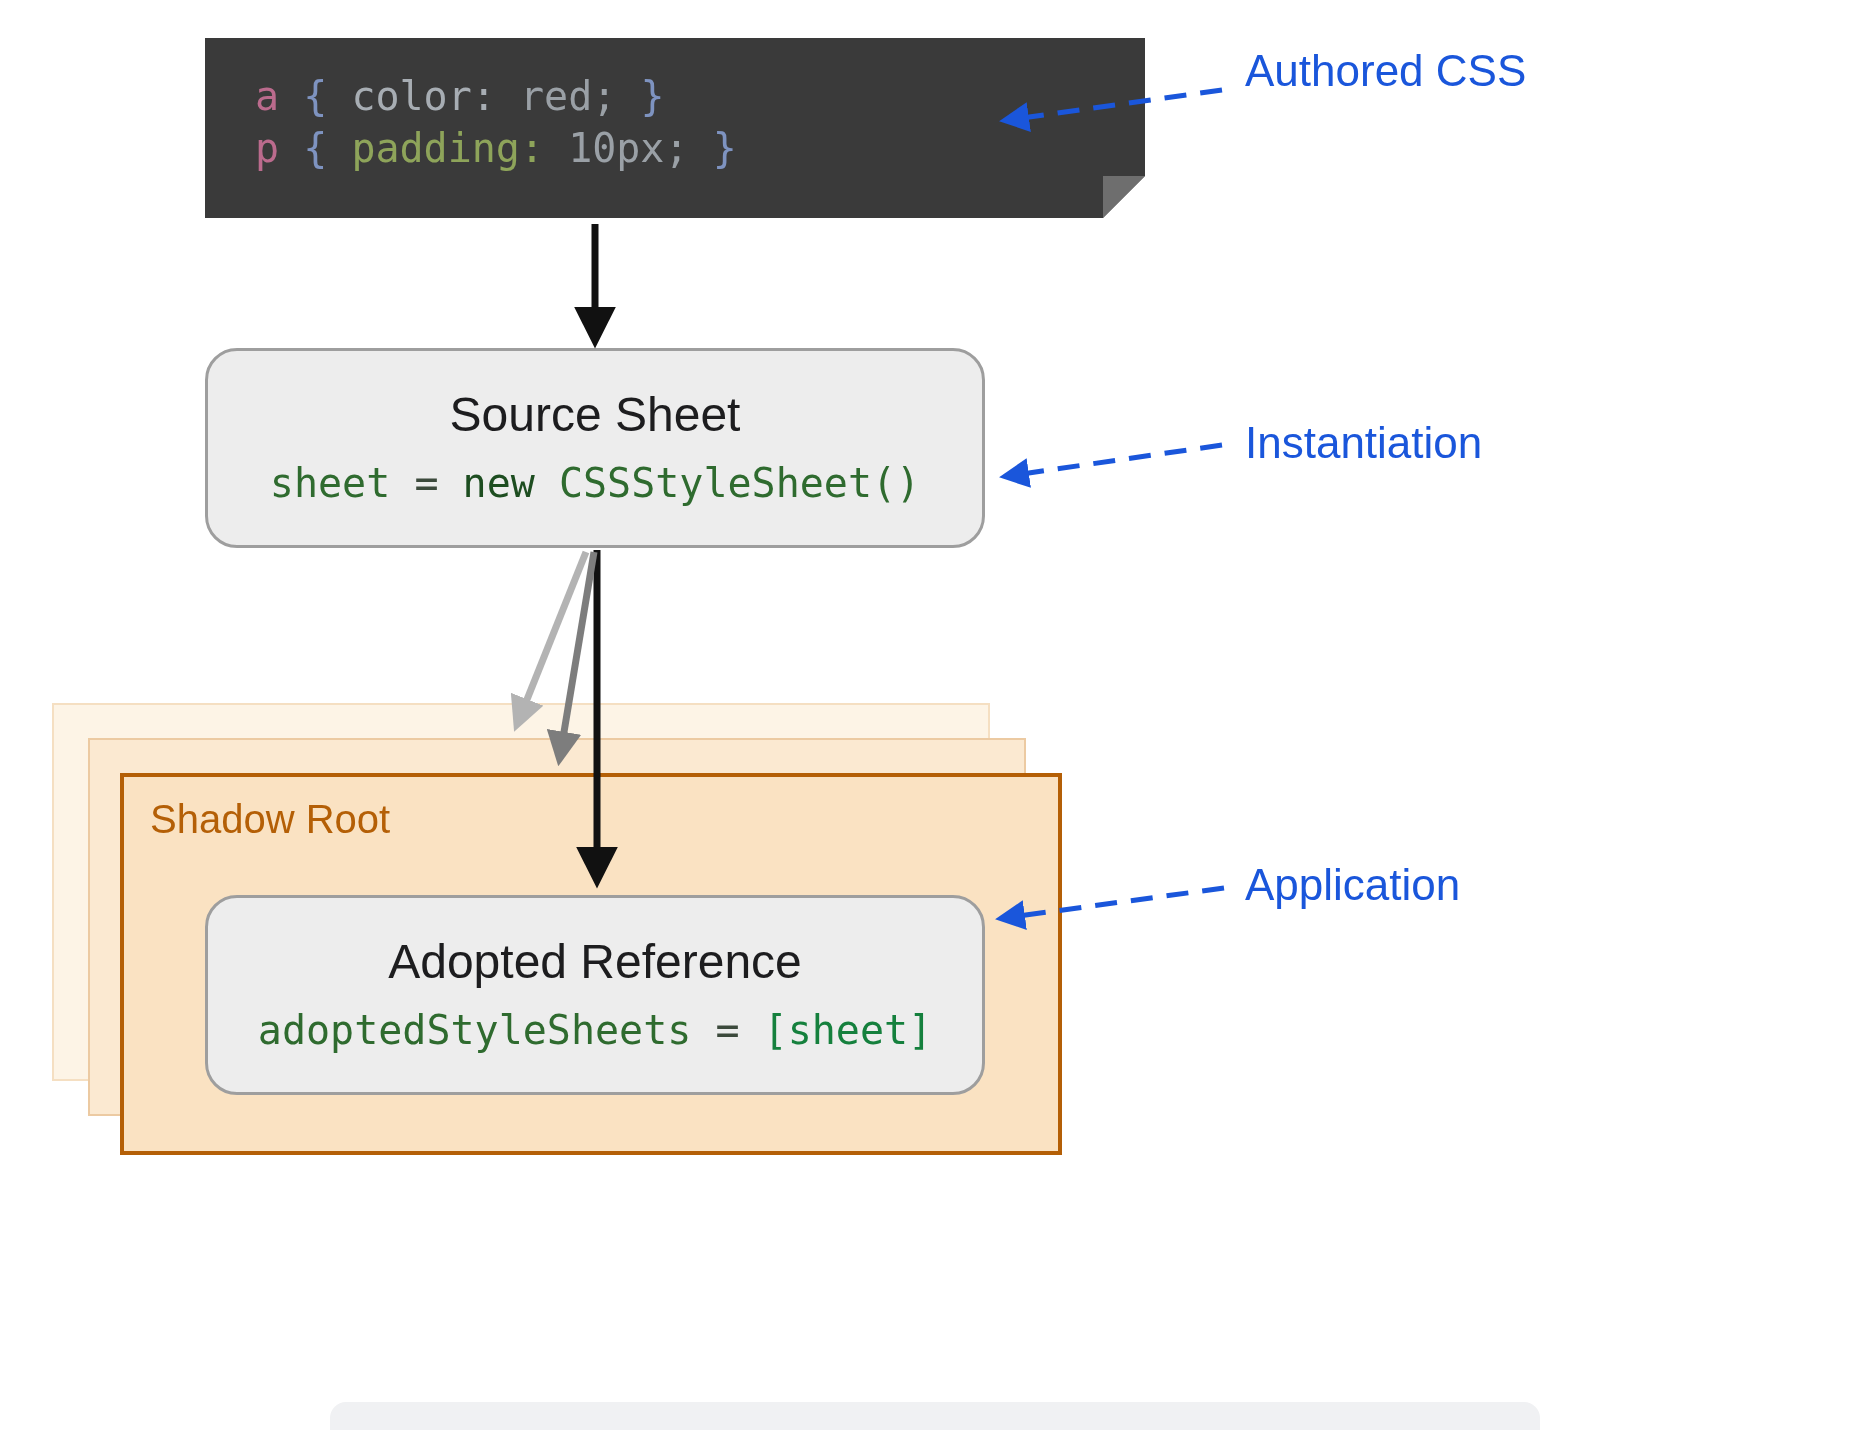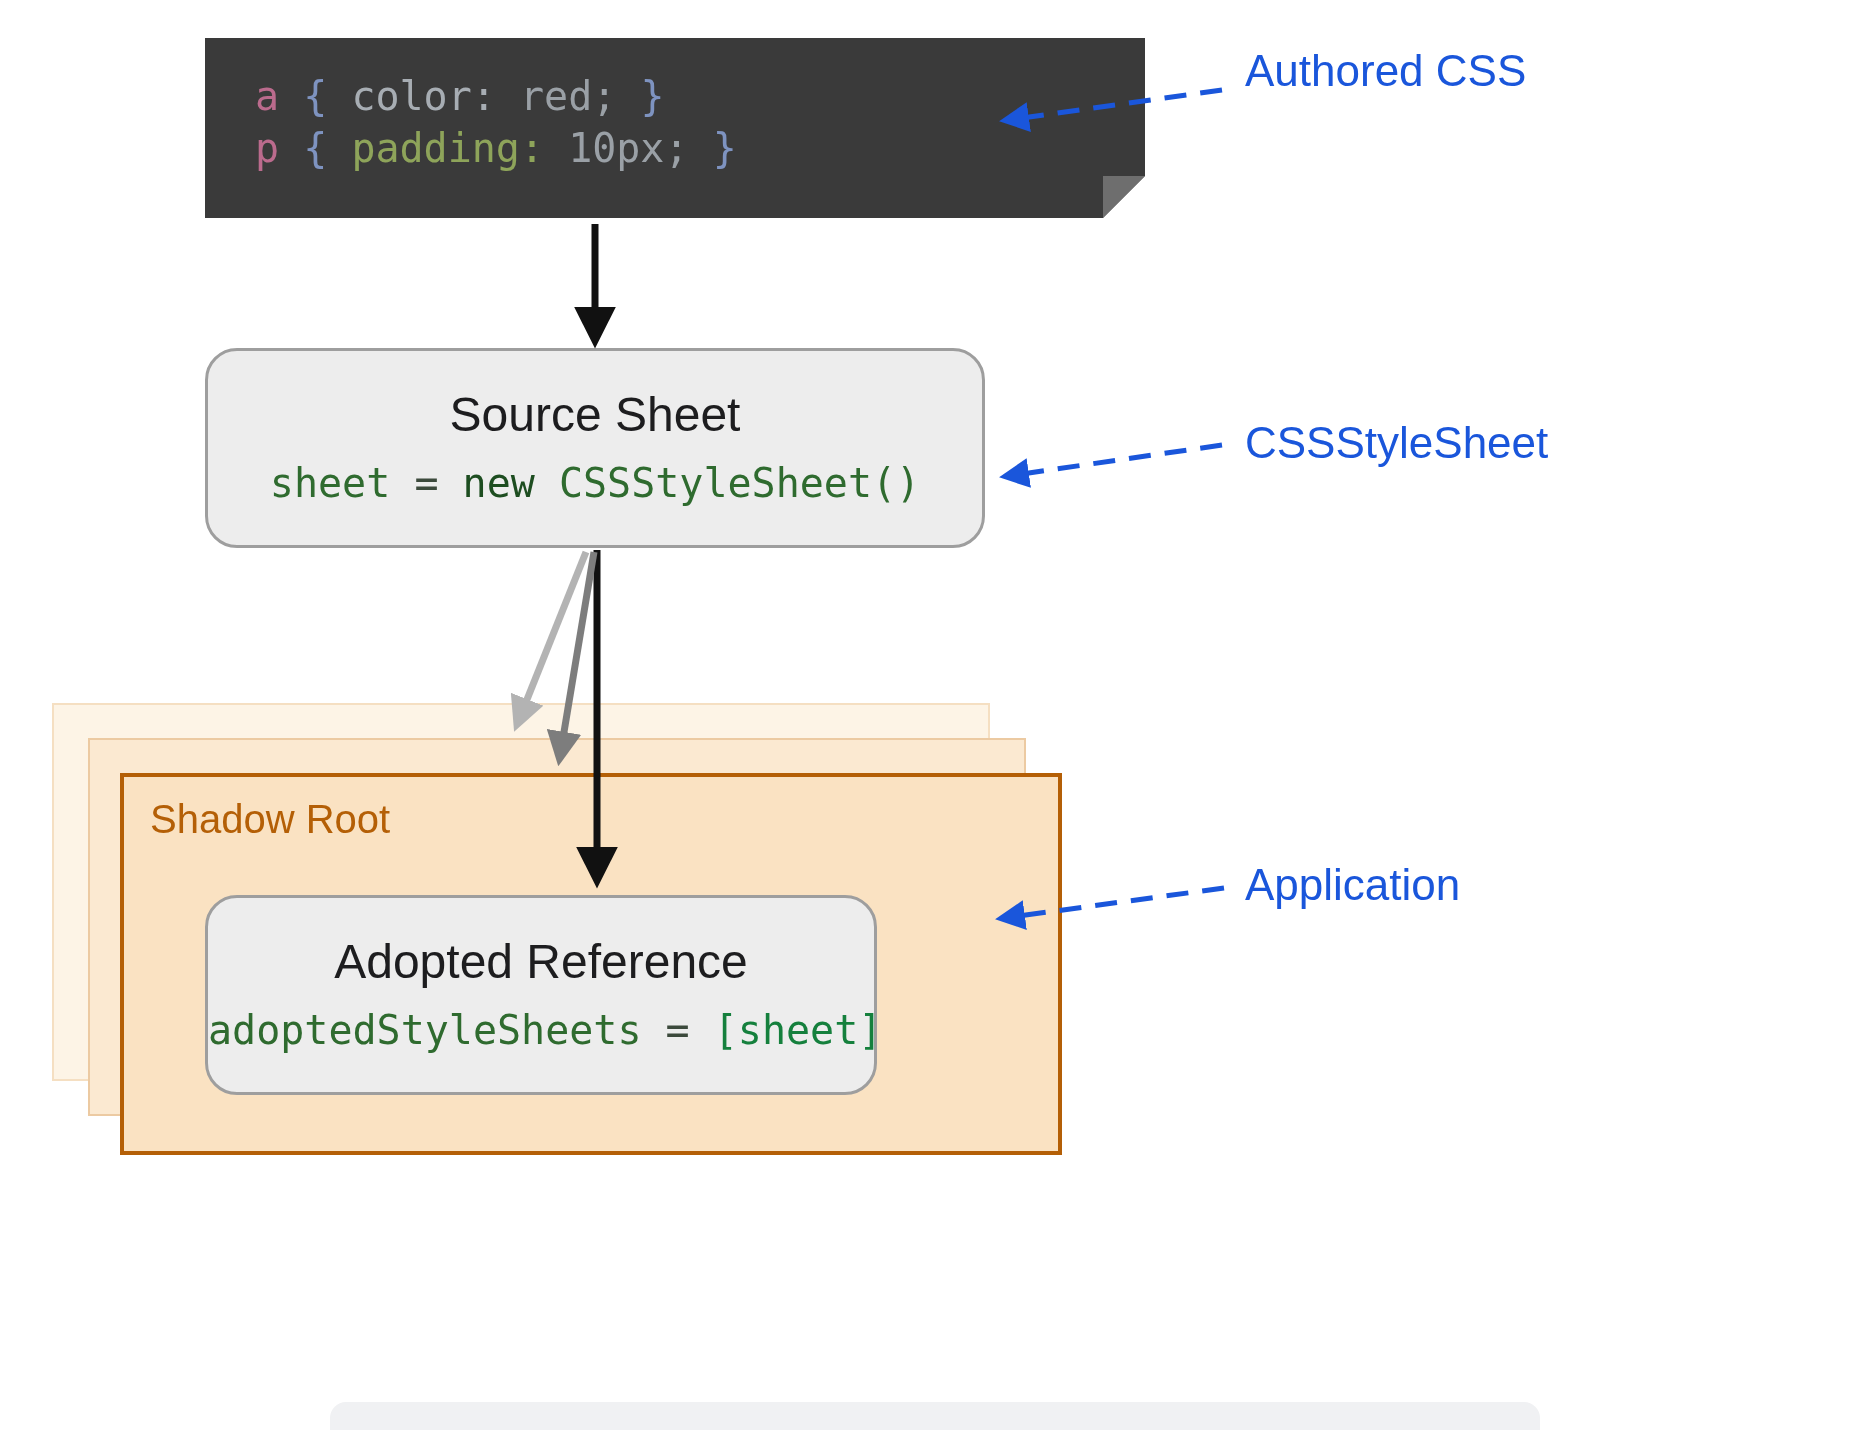--- a/index.html
+++ b/index.html
@@ -25,21 +25,21 @@
   .tok-brace{color:#7e93c0;}
   .tok-property{color:#8ea45a;}
   .tok-property-dim{color:#a7adb3;}
   .tok-value{color:#9aa0a6;}
   
   .rounded-box{
     position:absolute;background:#ededed;border:3px solid #9e9e9e;border-radius:32px;
     text-align:center;box-sizing:border-box;
   }
   .box-source{left:205px;top:348px;width:780px;height:200px;z-index:2;}
-  .box-adopted{left:205px;top:895px;width:672px;height:200px;z-index:3;}
+  .box-adopted{left:205px;top:895px;width:780px;height:200px;z-index:3;}
   .box-title{font-size:48px;color:#1d1d1f;margin-top:36px;}
   .box-code{
     font-family:"DejaVu Sans Mono",monospace;font-size:40px;margin-top:18px;white-space:pre;
   }
   .g-var{color:#2f6b2f;}
   .g-op{color:#3c4a3c;}
   .g-kw{color:#1d4d20;}
   .g-call{color:#2f6b2f;}
   .g-val{color:#15803d;}
   
@@ -98,21 +98,21 @@
     <div class="box-title">Source Sheet</div>
     <div class="box-code"><span class="g-var">sheet</span> <span class="g-op">=</span> <span class="g-kw">new</span> <span class="g-call">CSSStyleSheet()</span></div>
   </div>
 
   <div class="rounded-box box-adopted">
     <div class="box-title">Adopted Reference</div>
     <div class="box-code"><span class="g-var">adoptedStyleSheets</span> <span class="g-op">=</span> <span class="g-val">[sheet]</span></div>
   </div>
 
   <div class="annotation ann-authored">Authored CSS</div>
-  <div class="annotation ann-instantiation">CSSStyleSheet</div>
+  <div class="annotation ann-instantiation">Instantiation</div>
   <div class="annotation ann-application">Application</div>
 
   <svg class="arrow-layer" viewBox="0 0 1874 1430" xmlns="http://www.w3.org/2000/svg">
     <defs>
       <marker id="head-black" viewBox="0 0 10 10" refX="7" refY="5" markerWidth="6" markerHeight="6" orient="auto-start-reverse">
         <path d="M0,0 L10,5 L0,10 z" fill="#111111"></path>
       </marker>
       <marker id="head-blue" viewBox="0 0 10 10" refX="7" refY="5" markerWidth="6" markerHeight="6" orient="auto-start-reverse">
         <path d="M0,0 L10,5 L0,10 z" fill="#1a56db"></path>
       </marker>

